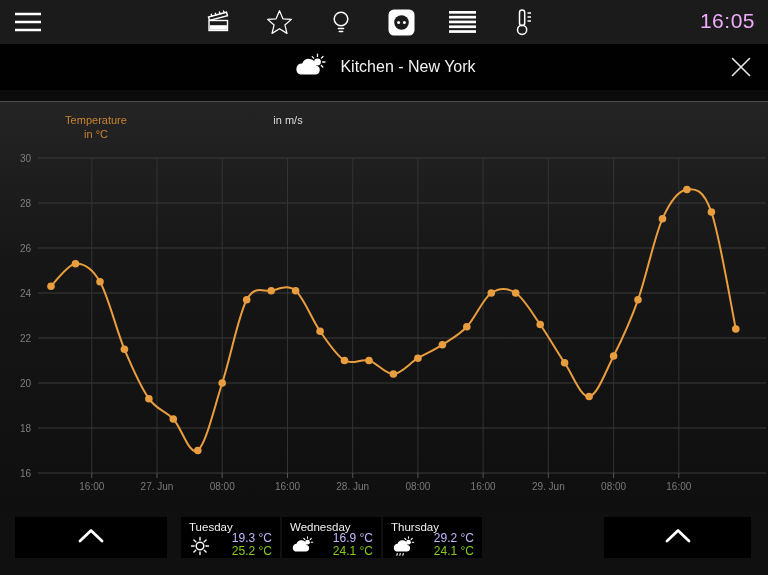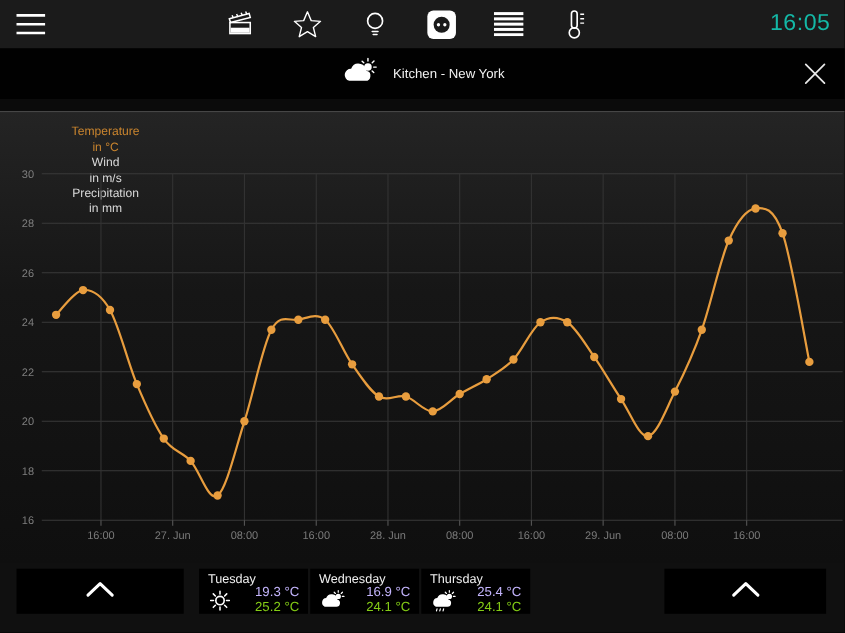--- a/index.html
+++ b/index.html
@@ -4,33 +4,33 @@
 <style>
   html,body{margin:0;padding:0;background:#060606;}
   .page{position:relative;width:768px;height:575px;overflow:hidden;background:#0b0b0b;
         font-family:"Liberation Sans",sans-serif;-webkit-font-smoothing:antialiased;}
 
   
   .topbar{position:absolute;top:0;left:0;right:0;height:44px;background:#1b1b1b;}
   .hamburger{position:absolute;left:13px;top:11px;cursor:pointer;}
   .top-icons{position:absolute;left:205px;top:0;height:44px;display:flex;align-items:center;gap:34px;}
   .icon-btn{width:27px;height:28px;display:flex;align-items:center;justify-content:center;cursor:pointer;}
-  .time{position:absolute;right:13px;top:9px;font-size:21px;color:#14b8a6;letter-spacing:.5px;}
+  .time{position:absolute;right:13px;top:9px;font-size:21px;color:#f0abfc;letter-spacing:.5px;}
 
   
   .titlebar{position:absolute;top:44px;left:0;right:0;height:46px;background:#010101;}
   .title-center{position:absolute;inset:0;display:flex;align-items:center;justify-content:center;gap:14px;}
-  .title-text{color:#f2f2f2;font-size:12px;}
+  .title-text{color:#f2f2f2;font-size:16px;}
   .close-btn{position:absolute;right:16px;top:12px;width:22px;height:22px;cursor:pointer;}
 
   
   .chart-panel{position:absolute;top:101px;left:0;right:0;height:410px;
     border-top:1px solid #4d4d4d;
     background:linear-gradient(180deg,#242424 0%,#161616 40%,#0f0f0f 100%);}
-  .tabs{display:flex;padding-top:11px;flex-direction:column;}
+  .tabs{display:flex;padding-top:11px;}
   .tab{width:25%;text-align:center;font-size:11px;line-height:14px;color:#dadada;cursor:pointer;}
   .tab.active{color:#c9842e;}
   .tab span{display:block;}
   #chart{position:absolute;top:145px;left:0;}
 
   
   .bottombar{position:absolute;top:511px;left:0;right:0;height:64px;background:#101010;padding-left:36px;}
   .nav-btn{position:absolute;top:6px;height:41px;background:#000;display:flex;align-items:center;justify-content:center;cursor:pointer;}
   .nav-left{left:15px;width:152px;}
   .nav-right{left:604px;width:147px;}
@@ -120,26 +120,21 @@
     </div>
   </div>
 
   <div class="chart-panel">
     <div class="tabs">
       <div class="tab active">
         <span>Temperature</span>
         <span>in °C</span>
       </div>
       <div class="tab">
-        <span>Wind</span>
         <span>in m/s</span>
-      </div>
-      <div class="tab">
-        <span>Precipitation</span>
-        <span>in mm</span>
       </div>
     </div>
   </div>
   <svg id="chart" width="768" height="355">
       <line x1="38" x2="766" y1="328.0" y2="328.0" stroke="#3a3a3a" stroke-width="1"></line>
       <text x="31" y="331.5" fill="#7e7e7e" font-size="10" text-anchor="end" font-family="&quot;Liberation Sans&quot;,sans-serif">16</text>
       <line x1="38" x2="766" y1="283.0" y2="283.0" stroke="#3a3a3a" stroke-width="1"></line>
       <text x="31" y="286.5" fill="#7e7e7e" font-size="10" text-anchor="end" font-family="&quot;Liberation Sans&quot;,sans-serif">18</text>
       <line x1="38" x2="766" y1="238.0" y2="238.0" stroke="#3a3a3a" stroke-width="1"></line>
       <text x="31" y="241.5" fill="#7e7e7e" font-size="10" text-anchor="end" font-family="&quot;Liberation Sans&quot;,sans-serif">20</text>
@@ -261,21 +256,21 @@
             <g stroke="#fff" stroke-width="1.1" stroke-linecap="round">
               <path d="M17.5 0.8v1.5 M21.3 2.4 20.2 3.5 M22.7 6.2h-1.5 M13.8 2.4 14.9 3.5"></path>
             </g>
             <circle cx="17.5" cy="6.2" r="2.4" fill="#fff"></circle>
             <path d="M5.2 15.5 h10.6 a3.3 3.3 0 0 0 .8-6.5 A5.2 5.2 0 0 0 6.5 7.7 A4.1 4.1 0 0 0 5.2 15.5 Z" fill="#fff"></path>
             <g stroke="#fff" stroke-width="1.1" stroke-linecap="round">
               <path d="M6.3 17.5 5.8 19.3 M9.3 17.5 8.8 19.3 M12.3 17.5 11.8 19.3"></path>
             </g>
           </svg>
         </span>
-        <span class="tlow">25.4 °C</span>
+        <span class="tlow">29.2 °C</span>
         <span class="thigh">24.1 °C</span>
       </div>
 
     </div>
 
     <div class="nav-btn nav-right">
       <span>
         <svg width="30" height="17" viewBox="0 0 30 17">
             <path d="M4 14 L15 3.5 L26 14" fill="none" stroke="#fff" stroke-width="2.8" stroke-linecap="round" stroke-linejoin="round"></path>
           </svg>

